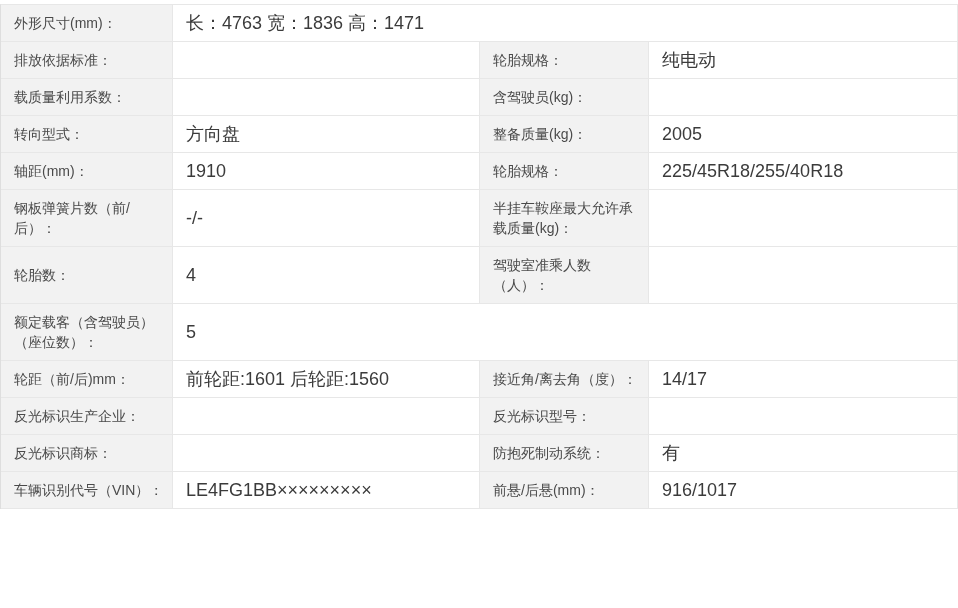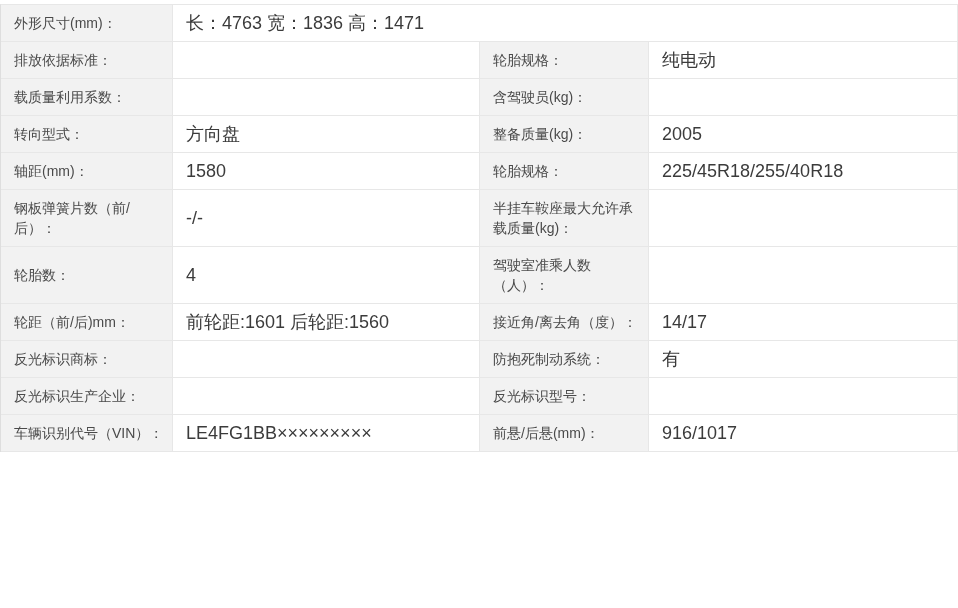--- a/index.html
+++ b/index.html
@@ -76,53 +76,57 @@
           <td colspan="1" class="value"></td>
         </tr>
         <tr>
           <td colspan="1" class="label">转向型式：</td>
           <td colspan="1" class="value">方向盘</td>
           <td colspan="1" class="label">整备质量(kg)：</td>
           <td colspan="1" class="value">2005</td>
         </tr>
         <tr>
           <td colspan="1" class="label">轴距(mm)：</td>
-          <td colspan="1" class="value">1580</td>
+          <td colspan="1" class="value">1910</td>
           <td colspan="1" class="label">轮胎规格：</td>
           <td colspan="1" class="value">225/45R18/255/40R18</td>
         </tr>
         <tr>
           <td colspan="1" class="label">钢板弹簧片数（前/后）：</td>
           <td colspan="1" class="value">-/-</td>
           <td colspan="1" class="label">半挂车鞍座最大允许承载质量(kg)：</td>
           <td colspan="1" class="value"></td>
         </tr>
         <tr>
           <td colspan="1" class="label">轮胎数：</td>
           <td colspan="1" class="value">4</td>
           <td colspan="1" class="label">驾驶室准乘人数（人）：</td>
           <td colspan="1" class="value"></td>
         </tr>
         <tr>
+          <td colspan="1" class="label">额定载客（含驾驶员）（座位数）：</td>
+          <td colspan="3" class="value">5</td>
+        </tr>
+        <tr>
           <td colspan="1" class="label">轮距（前/后)mm：</td>
           <td colspan="1" class="value">前轮距:1601 后轮距:1560</td>
           <td colspan="1" class="label">接近角/离去角（度）：</td>
           <td colspan="1" class="value">14/17</td>
         </tr>
         <tr>
+          <td colspan="1" class="label">反光标识生产企业：</td>
+          <td colspan="1" class="value"></td>
+          <td colspan="1" class="label">反光标识型号：</td>
+          <td colspan="1" class="value"></td>
+        </tr>
+        <tr>
           <td colspan="1" class="label">反光标识商标：</td>
           <td colspan="1" class="value"></td>
           <td colspan="1" class="label">防抱死制动系统：</td>
           <td colspan="1" class="value">有</td>
-        </tr>
-        <tr>
-          <td colspan="1" class="label">反光标识生产企业：</td>
-          <td colspan="1" class="value"></td>
-          <td colspan="1" class="label">反光标识型号：</td>
-          <td colspan="1" class="value"></td>
         </tr>
         <tr>
           <td colspan="1" class="label">车辆识别代号（VIN）：</td>
           <td colspan="1" class="value">LE4FG1BB×××××××××</td>
           <td colspan="1" class="label">前悬/后悬(mm)：</td>
           <td colspan="1" class="value">916/1017</td>
         </tr>
       </tbody>
   </table>
 </div>

